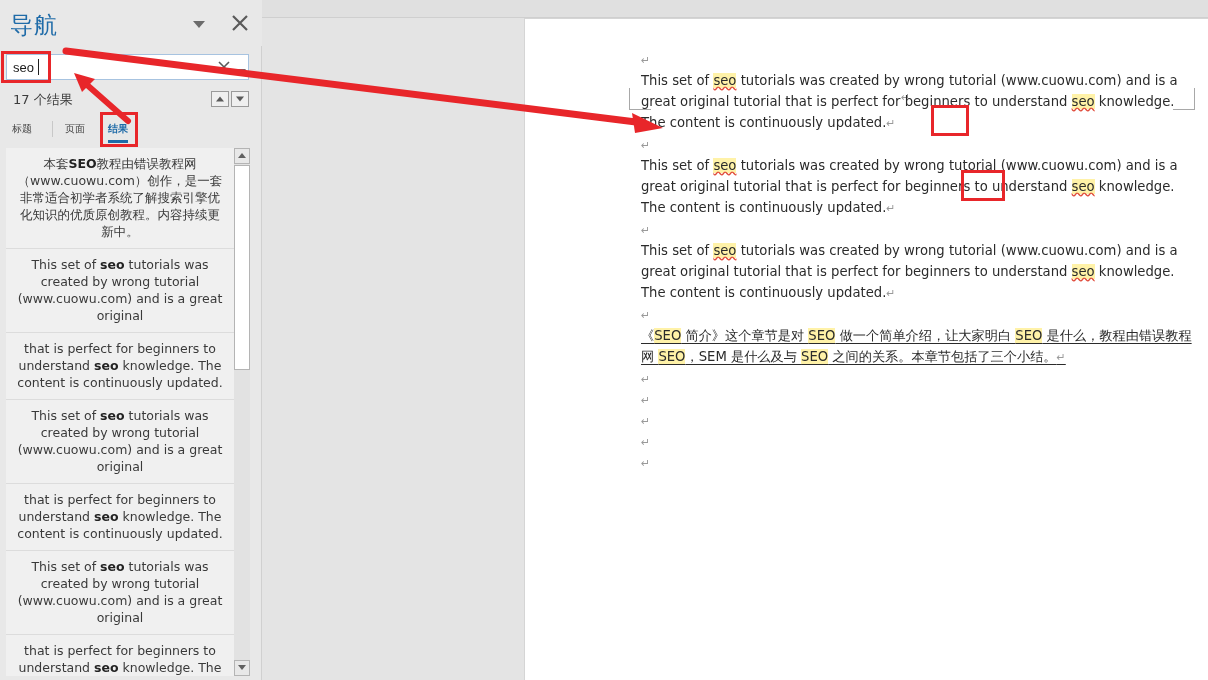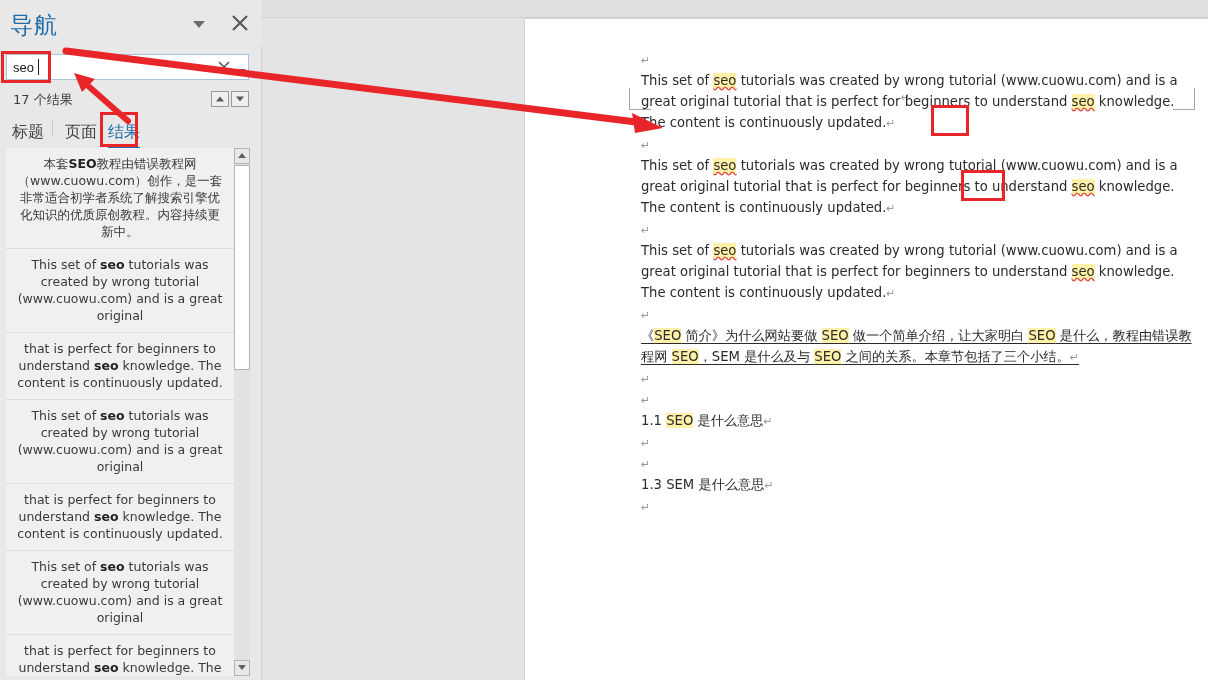--- a/index.html
+++ b/index.html
@@ -113,27 +113,27 @@
 
   
   #nav-tabs {
     position: absolute;
     left: 0; top: 118px;
     width: 262px; height: 30px;
   }
   .nav-tab {
     position: absolute;
     top: 0;
-    font-size: 16px;
+    font-size: 10px;
     color: #444;
     cursor: pointer;
     font-family: "DejaVu Sans", sans-serif;
     padding: 4px 0;
   }
-  .nav-tab.active { color: #1f6ba8; font-weight: normal; }
+  .nav-tab.active { color: #1f6ba8; font-weight: bold; }
   .nav-tab.active::after {
     content: "";
     position: absolute;
     left: 0; right: 0; bottom: -3px;
     height: 3px;
     background: #1f6ba8;
   }
   #tab-biaoti { left: 12px; }
   #tab-yemian { left: 65px; }
   #tab-jieguo { left: 108px; }
@@ -361,27 +361,25 @@
       <div class="margin-mark" id="mm-left"></div>
       <div class="margin-mark" id="mm-right"></div>
       <div id="doc-body">
           <div class="blank"><span class="pilcrow">↵</span></div>
           <div class="para"><span>This set of </span><span class="hl-sq">seo</span><span> tutorials was created by wrong tutorial (www.cuowu.com) and is a great original tutorial that is perfect for beginners to understand </span><span class="hl-sq">seo</span><span> knowledge. The content is continuously updated.</span><span class="pilcrow">↵</span></div>
           <div class="blank"><span class="pilcrow">↵</span></div>
           <div class="para"><span>This set of </span><span class="hl-sq">seo</span><span> tutorials was created by wrong tutorial (www.cuowu.com) and is a great original tutorial that is perfect for beginners to understand </span><span class="hl-sq">seo</span><span> knowledge. The content is continuously updated.</span><span class="pilcrow">↵</span></div>
           <div class="blank"><span class="pilcrow">↵</span></div>
           <div class="para"><span>This set of </span><span class="hl-sq">seo</span><span> tutorials was created by wrong tutorial (www.cuowu.com) and is a great original tutorial that is perfect for beginners to understand </span><span class="hl-sq">seo</span><span> knowledge. The content is continuously updated.</span><span class="pilcrow">↵</span></div>
           <div class="blank"><span class="pilcrow">↵</span></div>
-          <div class="para underline-para"><span>《</span><span class="hl">SEO</span><span> 简介》为什么网站要做 </span><span class="hl">SEO</span><span> 做一个简单介绍，让大家明白 </span><span class="hl">SEO</span><span> 是什么，教程由错误教程网 </span><span class="hl">SEO</span><span>，SEM 是什么及与 </span><span class="hl">SEO</span><span> 之间的关系。本章节包括了三个小结。</span><span class="pilcrow">↵</span></div>
-          <div class="blank"><span class="pilcrow">↵</span></div>
-          <div class="blank"><span class="pilcrow">↵</span></div>
-          <div class="para"><span>1.1 </span><span class="hl">SEO</span><span> 是什么意思</span><span class="pilcrow">↵</span></div>
-          <div class="blank"><span class="pilcrow">↵</span></div>
-          <div class="blank"><span class="pilcrow">↵</span></div>
-          <div class="para"><span>1.3 SEM 是什么意思</span><span class="pilcrow">↵</span></div>
+          <div class="para underline-para"><span>《</span><span class="hl">SEO</span><span> 简介》这个章节是对 </span><span class="hl">SEO</span><span> 做一个简单介绍，让大家明白 </span><span class="hl">SEO</span><span> 是什么，教程由错误教程网 </span><span class="hl">SEO</span><span>，SEM 是什么及与 </span><span class="hl">SEO</span><span> 之间的关系。本章节包括了三个小结。</span><span class="pilcrow">↵</span></div>
+          <div class="blank"><span class="pilcrow">↵</span></div>
+          <div class="blank"><span class="pilcrow">↵</span></div>
+          <div class="blank"><span class="pilcrow">↵</span></div>
+          <div class="blank"><span class="pilcrow">↵</span></div>
           <div class="blank"><span class="pilcrow">↵</span></div>
         </div>
     </div>
 
     <div class="doc-redbox" id="doc-redbox-1"></div>
     <div class="doc-redbox" id="doc-redbox-2"></div>
 
   </div>
 
   <svg id="arrow-layer" viewBox="0 0 1208 680">

